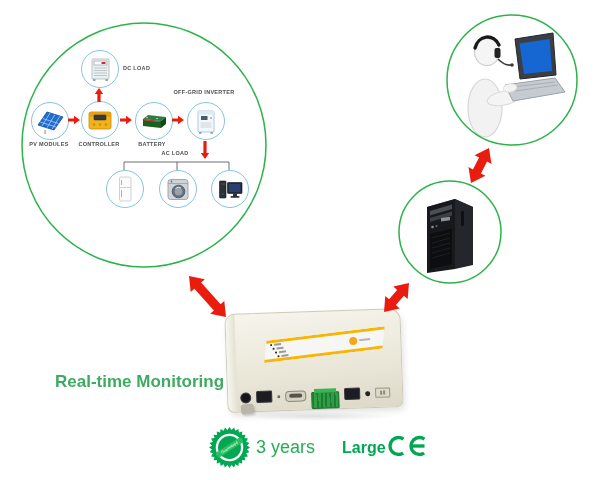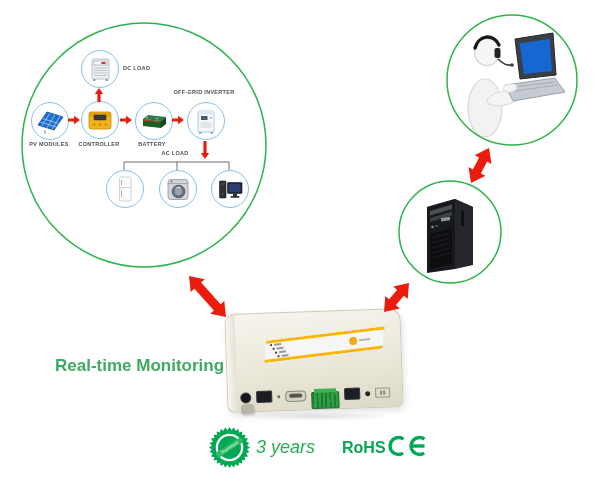--- a/index.html
+++ b/index.html
@@ -48,21 +48,21 @@
   .p-jack2{width:5px;height:5px;border-radius:50%;background:#23252a;}
   .p-slot{width:13px;height:8px;background:#dedacb;border:1px solid #9a9684;border-radius:1px;
     display:flex;align-items:center;justify-content:center;gap:1.5px;}
   .p-slot i{display:block;width:2px;height:4px;background:#8d8977;}
   #device-foot{position:absolute;left:241px;top:404px;width:13px;height:10px;
     background:#b9b6a9;border-radius:3px;transform:rotate(-6deg);box-shadow:1px 2px 2px rgba(0,0,0,.15);}
   #device-shadow{position:absolute;left:244px;top:412px;width:150px;height:9px;border-radius:50%;
     background:radial-gradient(closest-side,rgba(0,0,0,.10),rgba(0,0,0,0));}
   
   .footer-green{color:#00a853;}
-  #warranty-text{position:absolute;left:256px;top:437px;font-size:18px;color:#27ae55;font-style:italic;}
+  #warranty-text{position:absolute;left:256px;top:437px;font-size:18px;color:#27ae55;}
   #rohs-text{position:absolute;left:342px;top:439px;font-size:16px;font-weight:bold;}
   #ce-mark{position:absolute;left:388px;top:434px;}
   #seal{position:absolute;left:209px;top:427px;}
   
   #overlay{position:absolute;left:0;top:0;pointer-events:none;}
 </style>
 </head>
 <body>
 
 <div id="stage">
@@ -251,33 +251,33 @@
       <span class="p-jack2"></span>
       <span class="p-slot">
           <i></i>
           <i></i>
         </span>
     </div>
   </div>
   <div id="device-foot"></div>
   <div id="device-shadow"></div>
 
-  <div class="caption" style="left:55px;top:356px;">Real-time Monitoring</div>
+  <div class="caption" style="left:55px;top:372px;">Real-time Monitoring</div>
 
   <svg id="seal" width="41" height="41" viewBox="0 0 40 40">
     <polygon id="seal-star" fill="#00a853" points="40.00,20.00 37.09,21.93 39.50,24.45 36.23,25.68 38.02,28.68 34.56,29.15 35.64,32.47 32.16,32.16 32.47,35.64 29.15,34.56 28.68,38.02 25.68,36.23 24.45,39.50 21.93,37.09 20.00,40.00 18.07,37.09 15.55,39.50 14.32,36.23 11.32,38.02 10.85,34.56 7.53,35.64 7.84,32.16 4.36,32.47 5.44,29.15 1.98,28.68 3.77,25.68 0.50,24.45 2.91,21.93 0.00,20.00 2.91,18.07 0.50,15.55 3.77,14.32 1.98,11.32 5.44,10.85 4.36,7.53 7.84,7.84 7.53,4.36 10.85,5.44 11.32,1.98 14.32,3.77 15.55,0.50 18.07,2.91 20.00,0.00 21.93,2.91 24.45,0.50 25.68,3.77 28.68,1.98 29.15,5.44 32.47,4.36 32.16,7.84 35.64,7.53 34.56,10.85 38.02,11.32 36.23,14.32 39.50,15.55 37.09,18.07"></polygon>
     <circle cx="20" cy="20" r="13.4" fill="#ffffff"></circle>
     <circle cx="20" cy="20" r="11.2" fill="#00a853"></circle>
     <g transform="rotate(-33 20 20)">
       <rect x="5" y="17" width="30" height="5.8" rx="2.9" fill="#2dbd63"></rect>
       <text x="20" y="21.2" text-anchor="middle" font-size="3.6" fill="#ffffff" font-family="Liberation Sans, sans-serif">Guaranteed</text>
     </g>
   </svg>
   <span id="warranty-text">3 years</span>
-  <span id="rohs-text" class="footer-green">RoHS</span>
+  <span id="rohs-text" class="footer-green">Large</span>
   <svg id="ce-mark" width="42" height="24" viewBox="0 0 36 20" role="img" aria-label="CE">
     <g stroke="#00a853" stroke-width="2.9" fill="none">
       <circle cx="9" cy="10" r="7.3" stroke-dasharray="31.5 14.4" stroke-dashoffset="-7.2"></circle>
       <circle cx="27" cy="10" r="7.3" stroke-dasharray="31.5 14.4" stroke-dashoffset="-7.2"></circle>
       <line x1="19.7" y1="10" x2="31.3" y2="10"></line>
     </g>
   </svg>
 
   <svg id="overlay" width="600" height="480" viewBox="0 0 600 480">
     <circle cx="144" cy="145" r="122" fill="none" stroke="#2cb34a" stroke-width="1.5"></circle>

